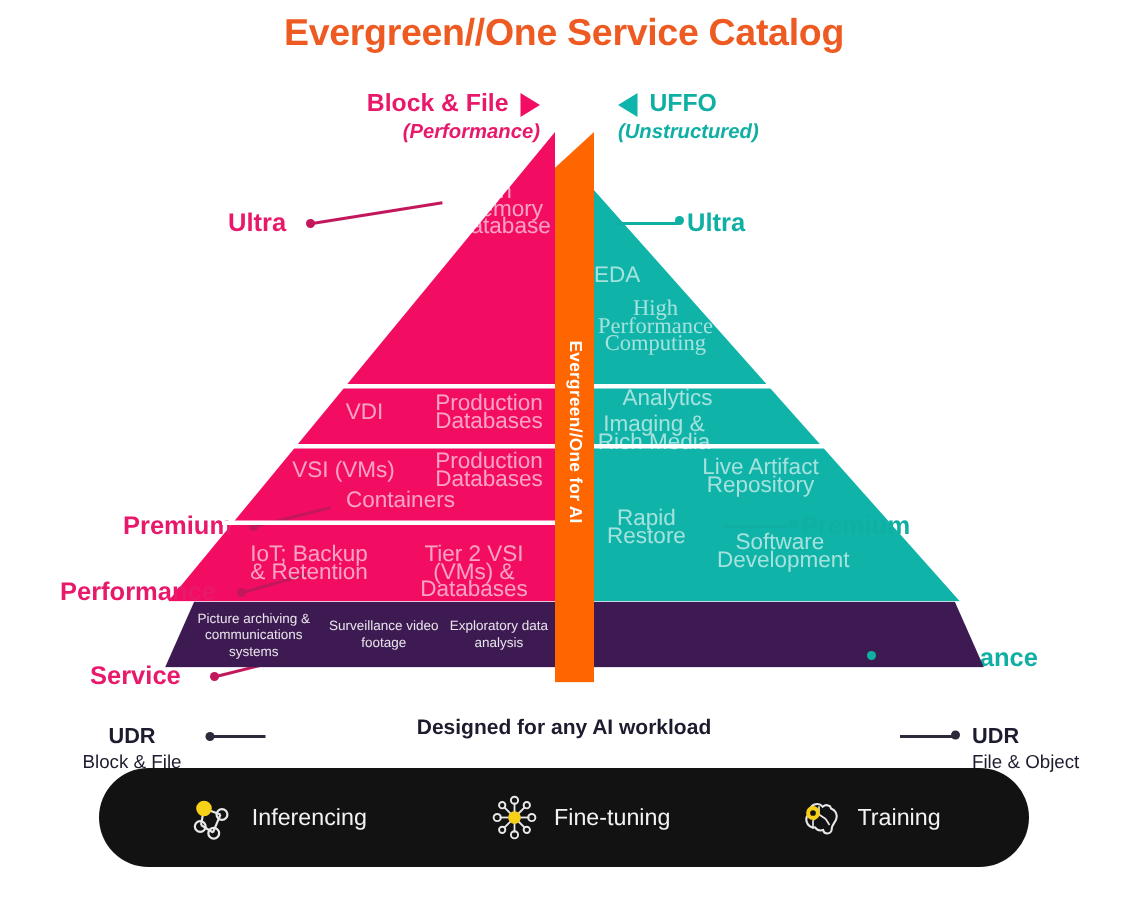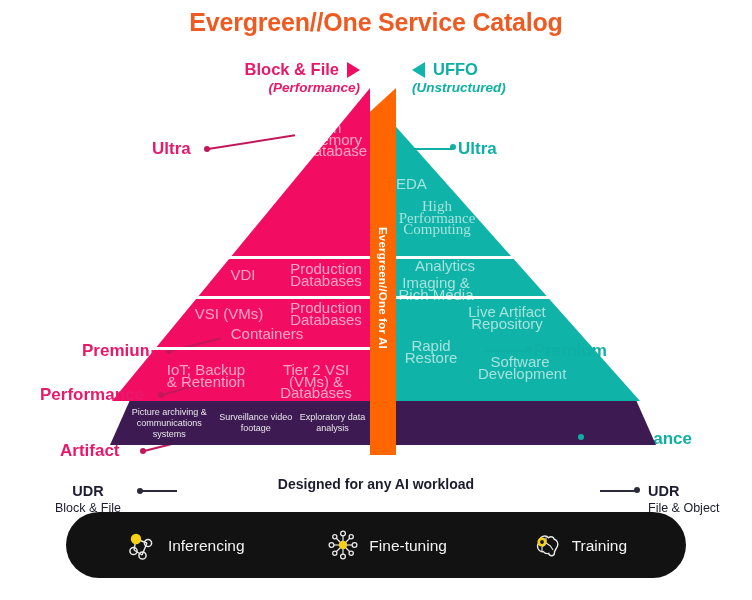--- a/index.html
+++ b/index.html
@@ -223,21 +223,21 @@
   <div class="conn pink" style="left:208px; top:60px; width:88px; transform:rotate(-9deg); transform-origin:left center;"></div>
 
   <div class="tier-label pink-txt" style="left:82px; top:253px;">Premium</div>
   <div class="dot pink" style="left:166px; top:260px;"></div>
   <div class="conn pink" style="left:170px; top:262px; width:52px; transform:rotate(-14deg); transform-origin:left center;"></div>
 
   <div class="tier-label pink-txt" style="left:40px; top:297px;">Performance</div>
   <div class="dot pink" style="left:158px; top:304px;"></div>
   <div class="conn pink" style="left:162px; top:306px; width:44px; transform:rotate(-16deg); transform-origin:left center;"></div>
 
-  <div class="tier-label pink-txt" style="left:60px; top:353px;">Artifact</div>
+  <div class="tier-label pink-txt" style="left:60px; top:353px;">Service</div>
   <div class="dot pink" style="left:140px; top:360px;"></div>
   <div class="conn pink" style="left:144px; top:362px; width:42px; transform:rotate(-14deg); transform-origin:left center;"></div>
 
   <div class="tier-label two-line dark-txt" style="left:48px; top:395px; text-align:center; width:80px;">
     <span>UDR</span>
     <span class="sub">Block &amp; File</span>
   </div>
   <div class="dot dark" style="left:137px; top:400px;"></div>
   <div class="conn dark" style="left:141px; top:402px; width:36px;"></div>
 

